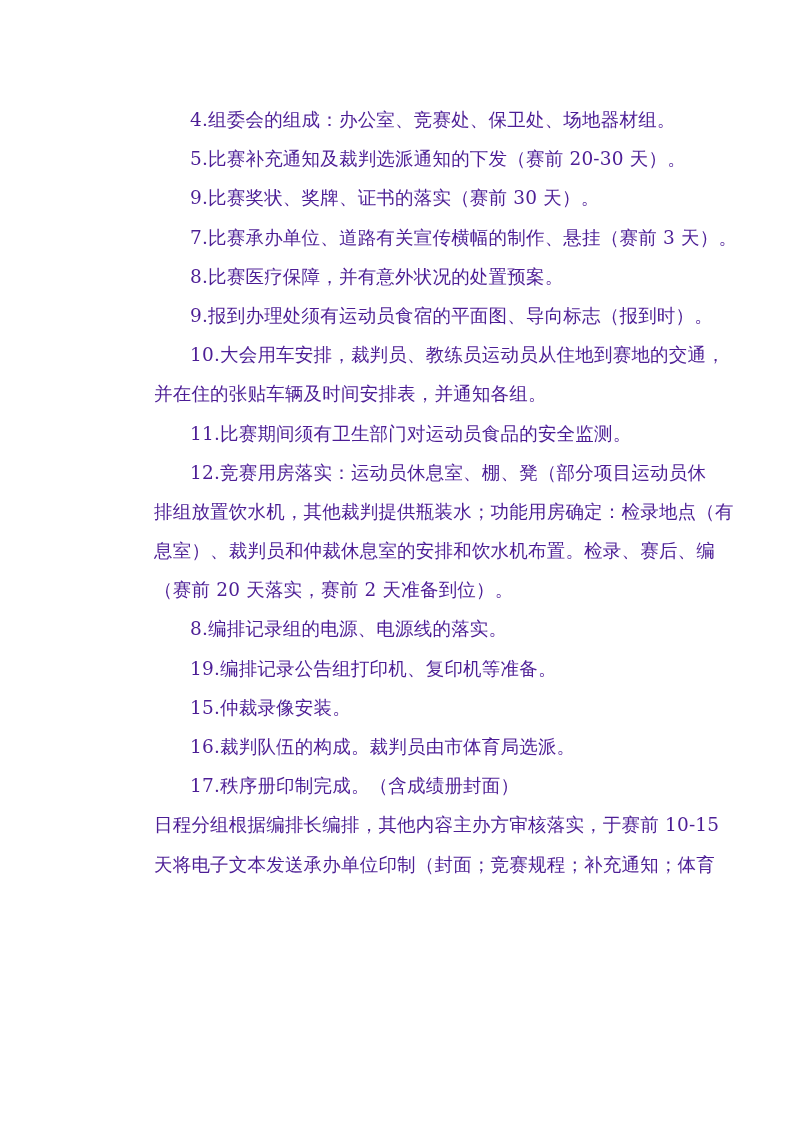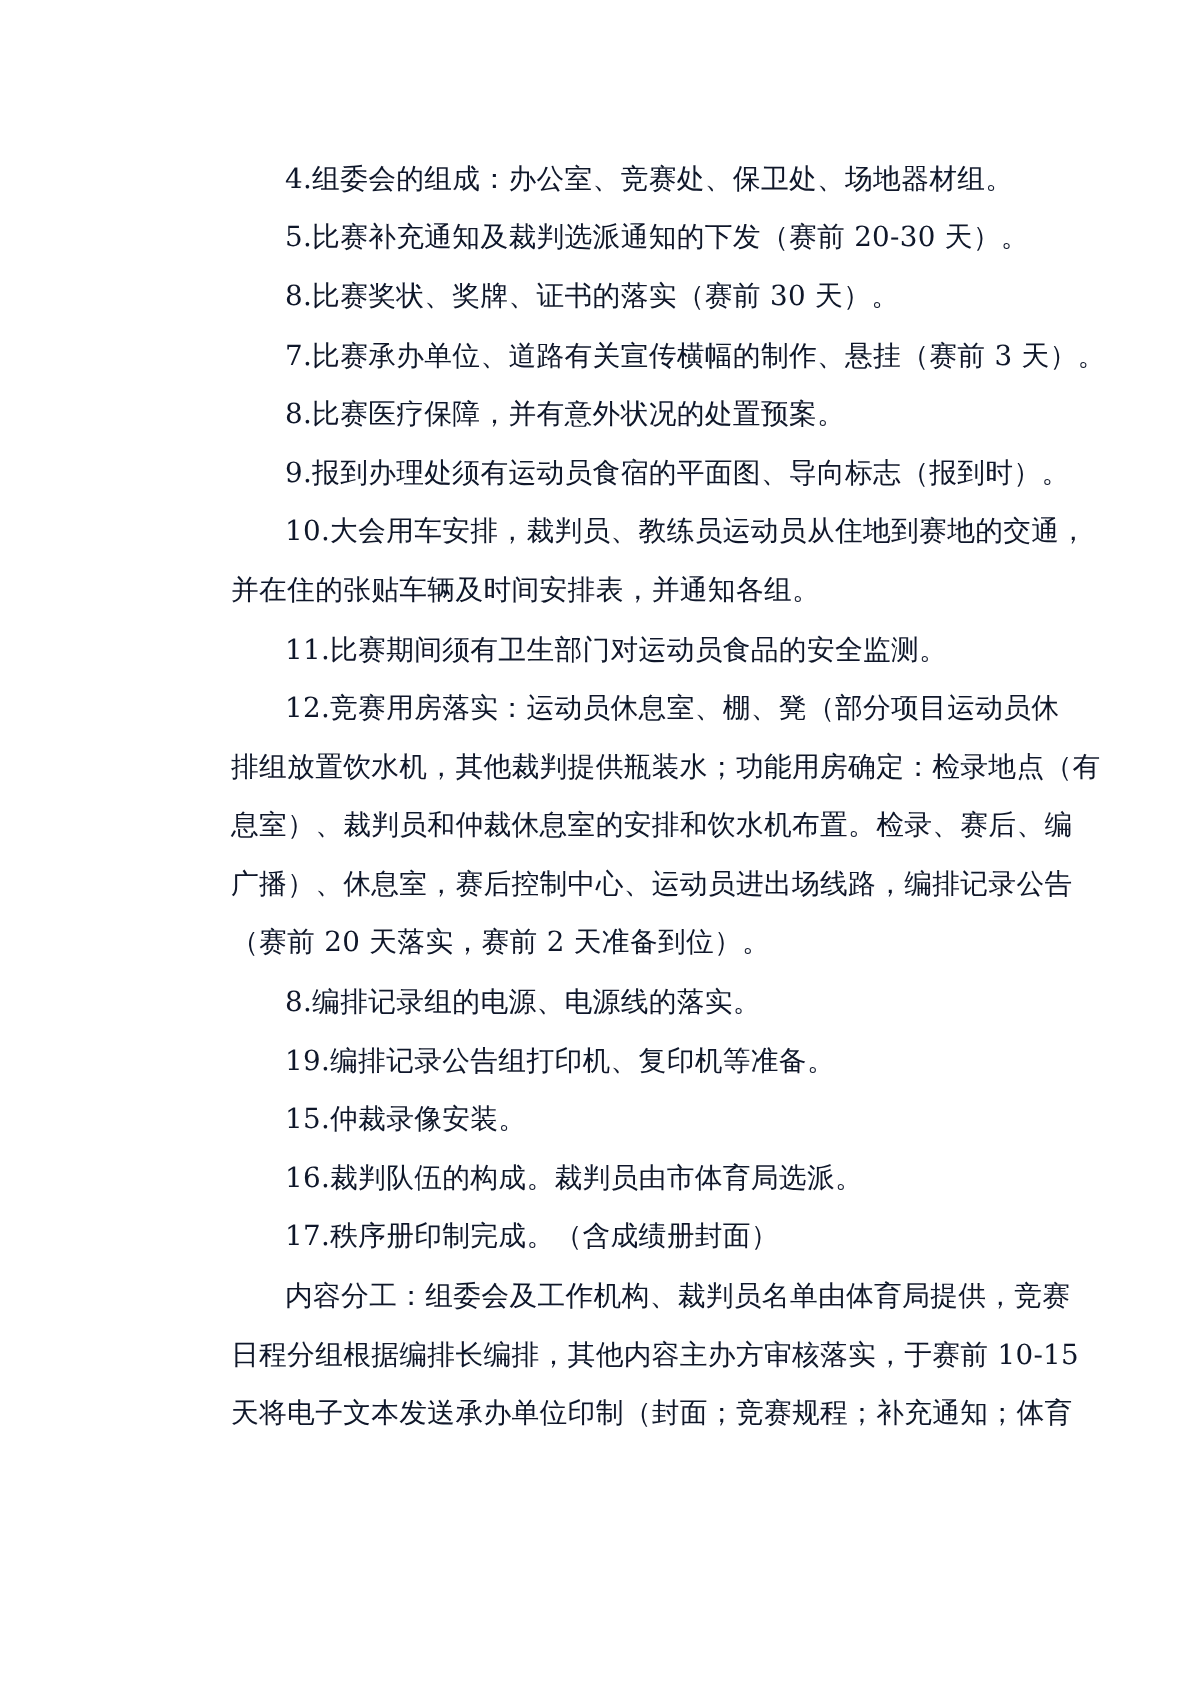--- a/index.html
+++ b/index.html
@@ -1,20 +1,20 @@
 <!DOCTYPE html>
 <html><head>
   <meta charset="utf-8">
   <style>
     html, body { margin: 0; padding: 0; background: #ffffff; }
     body { width: 793px; height: 1122px; position: relative; overflow: hidden; }
     .page {
       position: absolute; left: 118px; top: 100px; width: 558px;
       font-family: "DejaVu Serif", "Liberation Serif", serif;
-      font-size: 18.5px; color: #0f172a;
+      font-size: 18.5px; color: #4c1d95;
     }
     .para {
       margin: 0; padding: 0;
       line-height: 39.2px;
       text-indent: 36px;
       text-align: justify;
       text-align-last: left;
       letter-spacing: 0.2px;
       white-space: normal;
     }
@@ -28,21 +28,21 @@
 
   <div class="para">
     <span class="line indent">4.组委会的组成：办公室、竞赛处、保卫处、场地器材组。</span>
   </div>
 
   <div class="para">
     <span class="line indent">5.比赛补充通知及裁判选派通知的下发（赛前 20-30 天）。</span>
   </div>
 
   <div class="para">
-    <span class="line indent">8.比赛奖状、奖牌、证书的落实（赛前 30 天）。</span>
+    <span class="line indent">9.比赛奖状、奖牌、证书的落实（赛前 30 天）。</span>
   </div>
 
   <div class="para">
     <span class="line indent">7.比赛承办单位、道路有关宣传横幅的制作、悬挂（赛前 3 天）。</span>
   </div>
 
   <div class="para">
     <span class="line indent">8.比赛医疗保障，并有意外状况的处置预案。</span>
   </div>
 
@@ -56,21 +56,20 @@
   </div>
 
   <div class="para">
     <span class="line indent">11.比赛期间须有卫生部门对运动员食品的安全监测。</span>
   </div>
 
   <div class="para">
     <span class="line indent">12.竞赛用房落实：运动员休息室、棚、凳（部分项目运动员休</span>
     <span class="line">排组放置饮水机，其他裁判提供瓶装水；功能用房确定：检录地点（有</span>
     <span class="line">息室）、裁判员和仲裁休息室的安排和饮水机布置。检录、赛后、编</span>
-    <span class="line">广播）、休息室，赛后控制中心、运动员进出场线路，编排记录公告</span>
     <span class="line">（赛前 20 天落实，赛前 2 天准备到位）。</span>
   </div>
 
   <div class="para">
     <span class="line indent">8.编排记录组的电源、电源线的落实。</span>
   </div>
 
   <div class="para">
     <span class="line indent">19.编排记录公告组打印机、复印机等准备。</span>
   </div>
@@ -81,18 +80,17 @@
 
   <div class="para">
     <span class="line indent">16.裁判队伍的构成。裁判员由市体育局选派。</span>
   </div>
 
   <div class="para">
     <span class="line indent">17.秩序册印制完成。（含成绩册封面）</span>
   </div>
 
   <div class="para">
-    <span class="line indent">内容分工：组委会及工作机构、裁判员名单由体育局提供，竞赛</span>
     <span class="line">日程分组根据编排长编排，其他内容主办方审核落实，于赛前 10-15</span>
     <span class="line">天将电子文本发送承办单位印制（封面；竞赛规程；补充通知；体育</span>
   </div>
 
 </div>
 
 </body></html>

